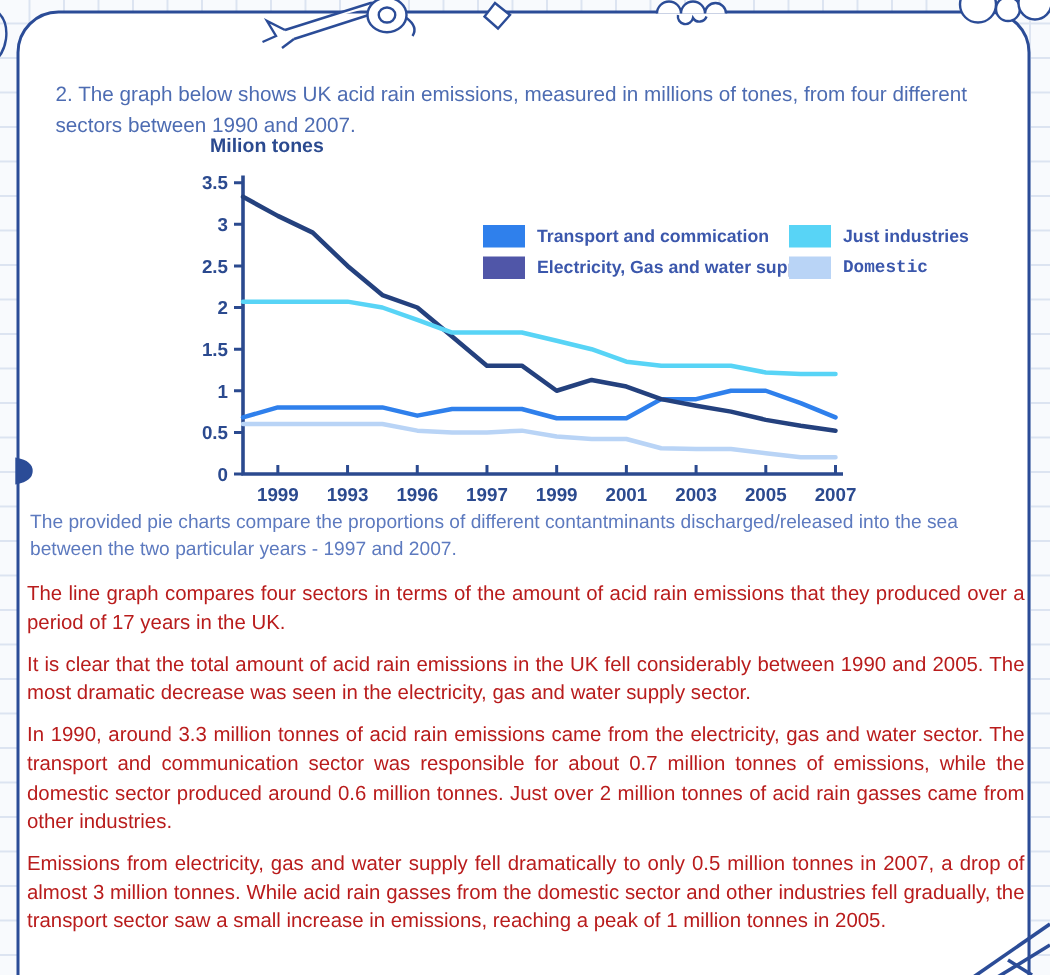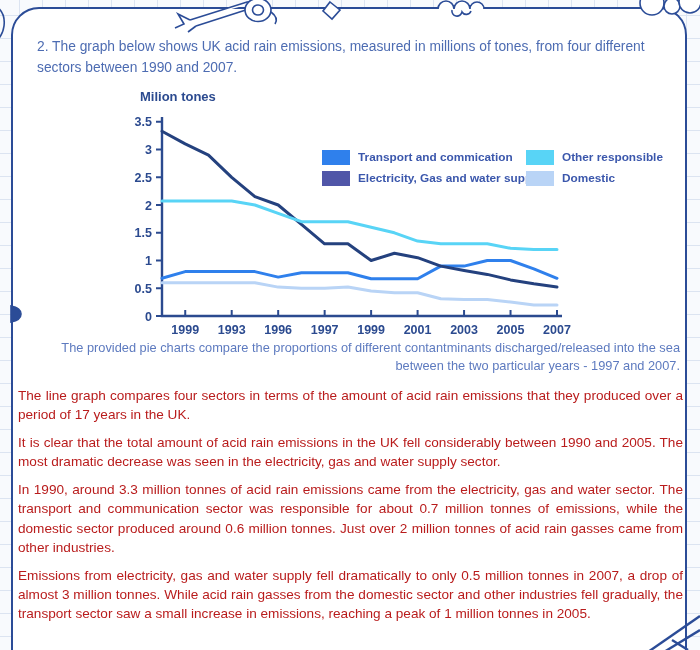--- a/index.html
+++ b/index.html
@@ -14,30 +14,30 @@
     background-position:-4px -8px;
   }
   .card{
     position:absolute;left:11px;top:7px;right:13px;bottom:-40px;
     background:#ffffff;border:2.5px solid #2b4c97;border-radius:28px;
     z-index:1;
   }
   .content{position:absolute;inset:0;z-index:2;}
   .decor{position:absolute;inset:0;z-index:3;pointer-events:none;}
   .title{
-    position:absolute;left:37px;top:36px;width:632px;
+    position:absolute;left:37px;top:52px;width:632px;
     font-size:13.8px;line-height:21px;color:#4d6cb2;text-align:left;
   }
   .chart-wrap{position:absolute;left:95px;top:82px;width:490px;height:262px;}
   .legend-item{position:absolute;display:flex;align-items:center;gap:8px;}
   .legend-swatch{width:28px;height:15px;flex:0 0 auto;}
   .legend-label{font-size:11.8px;font-weight:bold;color:#3b57ac;white-space:nowrap;line-height:15px;}
   .caption{
     position:absolute;left:20px;top:339px;width:660px;
-    font-size:12.8px;line-height:17.5px;color:#5d7abf;text-align:right;
+    font-size:12.8px;line-height:17.5px;color:#5d7abf;text-align:left;
   }
   .essay{position:absolute;left:18px;top:386px;width:665px;}
   .essay p{
     margin:0 0 8.5px 0;font-size:13.6px;line-height:19.3px;color:#b91c1c;
     text-align:justify;
   }
 </style>
 </head>
 <body>
 
@@ -101,23 +101,23 @@
   <div class="legend-item" style="left:322px;top:150px;">
     <span class="legend-swatch" style="background-color: rgb(47, 128, 236);"></span>
     <span class="legend-label">Transport and commication</span>
   </div>
   <div class="legend-item" style="left:322px;top:171px;">
     <span class="legend-swatch" style="background-color: rgb(80, 86, 168);"></span>
     <span class="legend-label">Electricity, Gas and water supply</span>
   </div>
   <div class="legend-item" style="left:526px;top:150px;">
     <span class="legend-swatch" style="background-color: rgb(88, 212, 246);"></span>
-    <span class="legend-label">Other responsible</span>
+    <span class="legend-label">Just industries</span>
   </div>
-  <div class="legend-item" style="left:526px;top:171px;">
+  <div class="legend-item" style="left:526px;top:171px;font-family:Liberation Mono, monospace;">
     <span class="legend-swatch" style="background-color: rgb(185, 212, 246);"></span>
     <span class="legend-label">Domestic</span>
   </div>
 
   <div class="caption">The provided pie charts compare the proportions of different contantminants discharged/released into the sea between the two particular years - 1997 and 2007.</div>
 
   <div class="essay">
     <p>The line graph compares four sectors in terms of the amount of acid rain emissions that they produced over a period of 17 years in the UK.</p>
     <p>It is clear that the total amount of acid rain emissions in the UK fell considerably between 1990 and 2005. The most dramatic decrease was seen in the electricity, gas and water supply sector.</p>
     <p>In 1990, around 3.3 million tonnes of acid rain emissions came from the electricity, gas and water sector. The transport and communication sector was responsible for about 0.7 million tonnes of emissions, while the domestic sector produced around 0.6 million tonnes. Just over 2 million tonnes of acid rain gasses came from other industries.</p>

